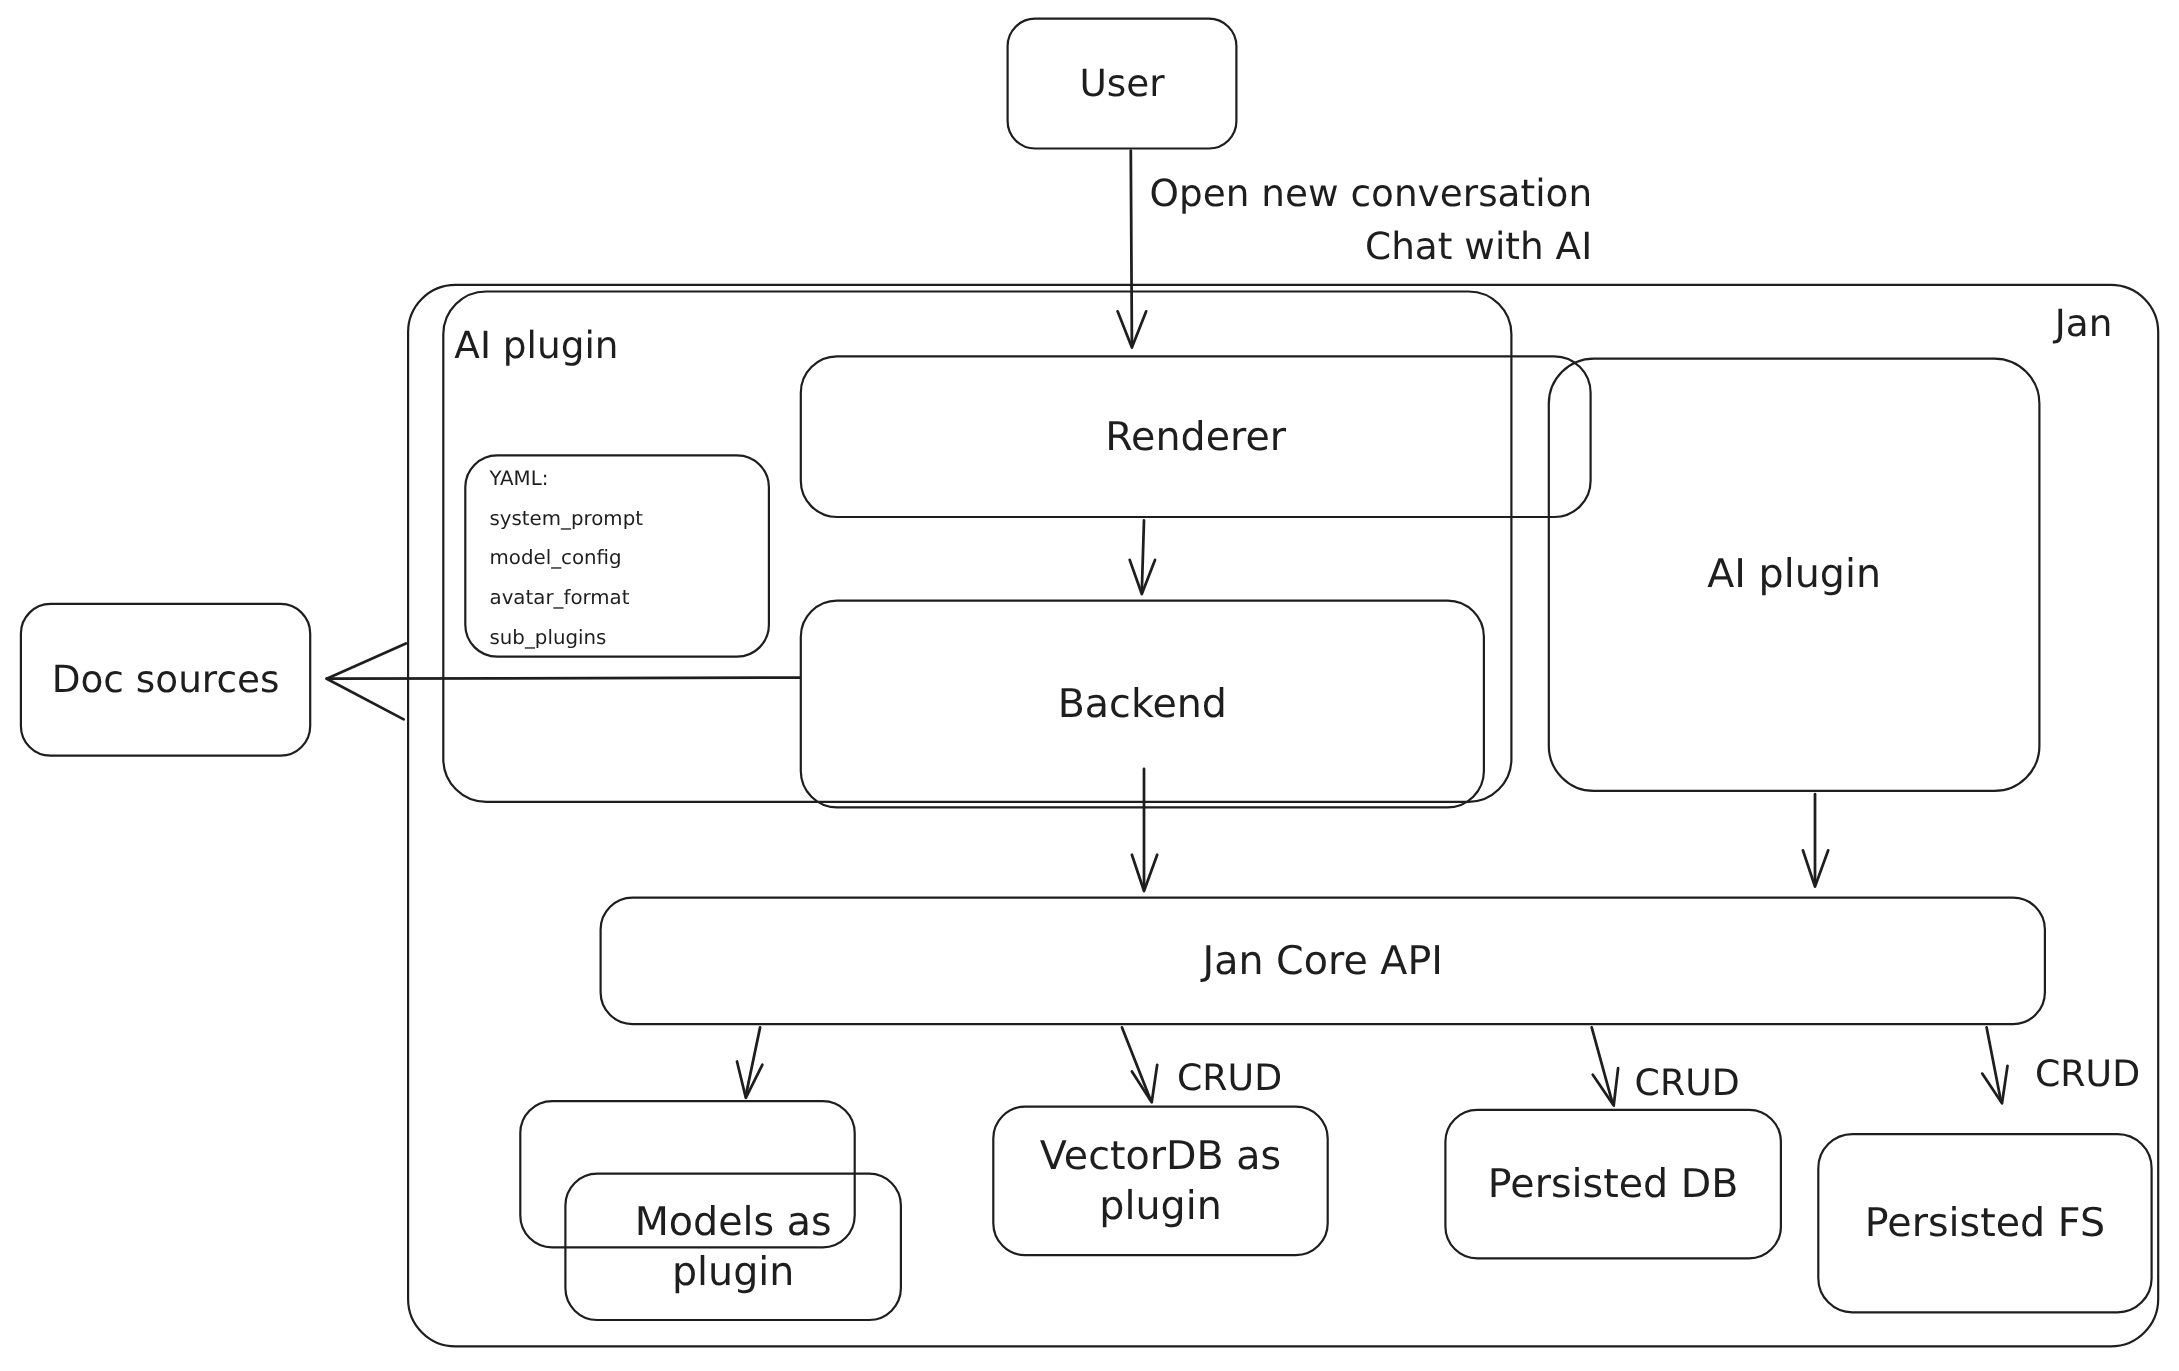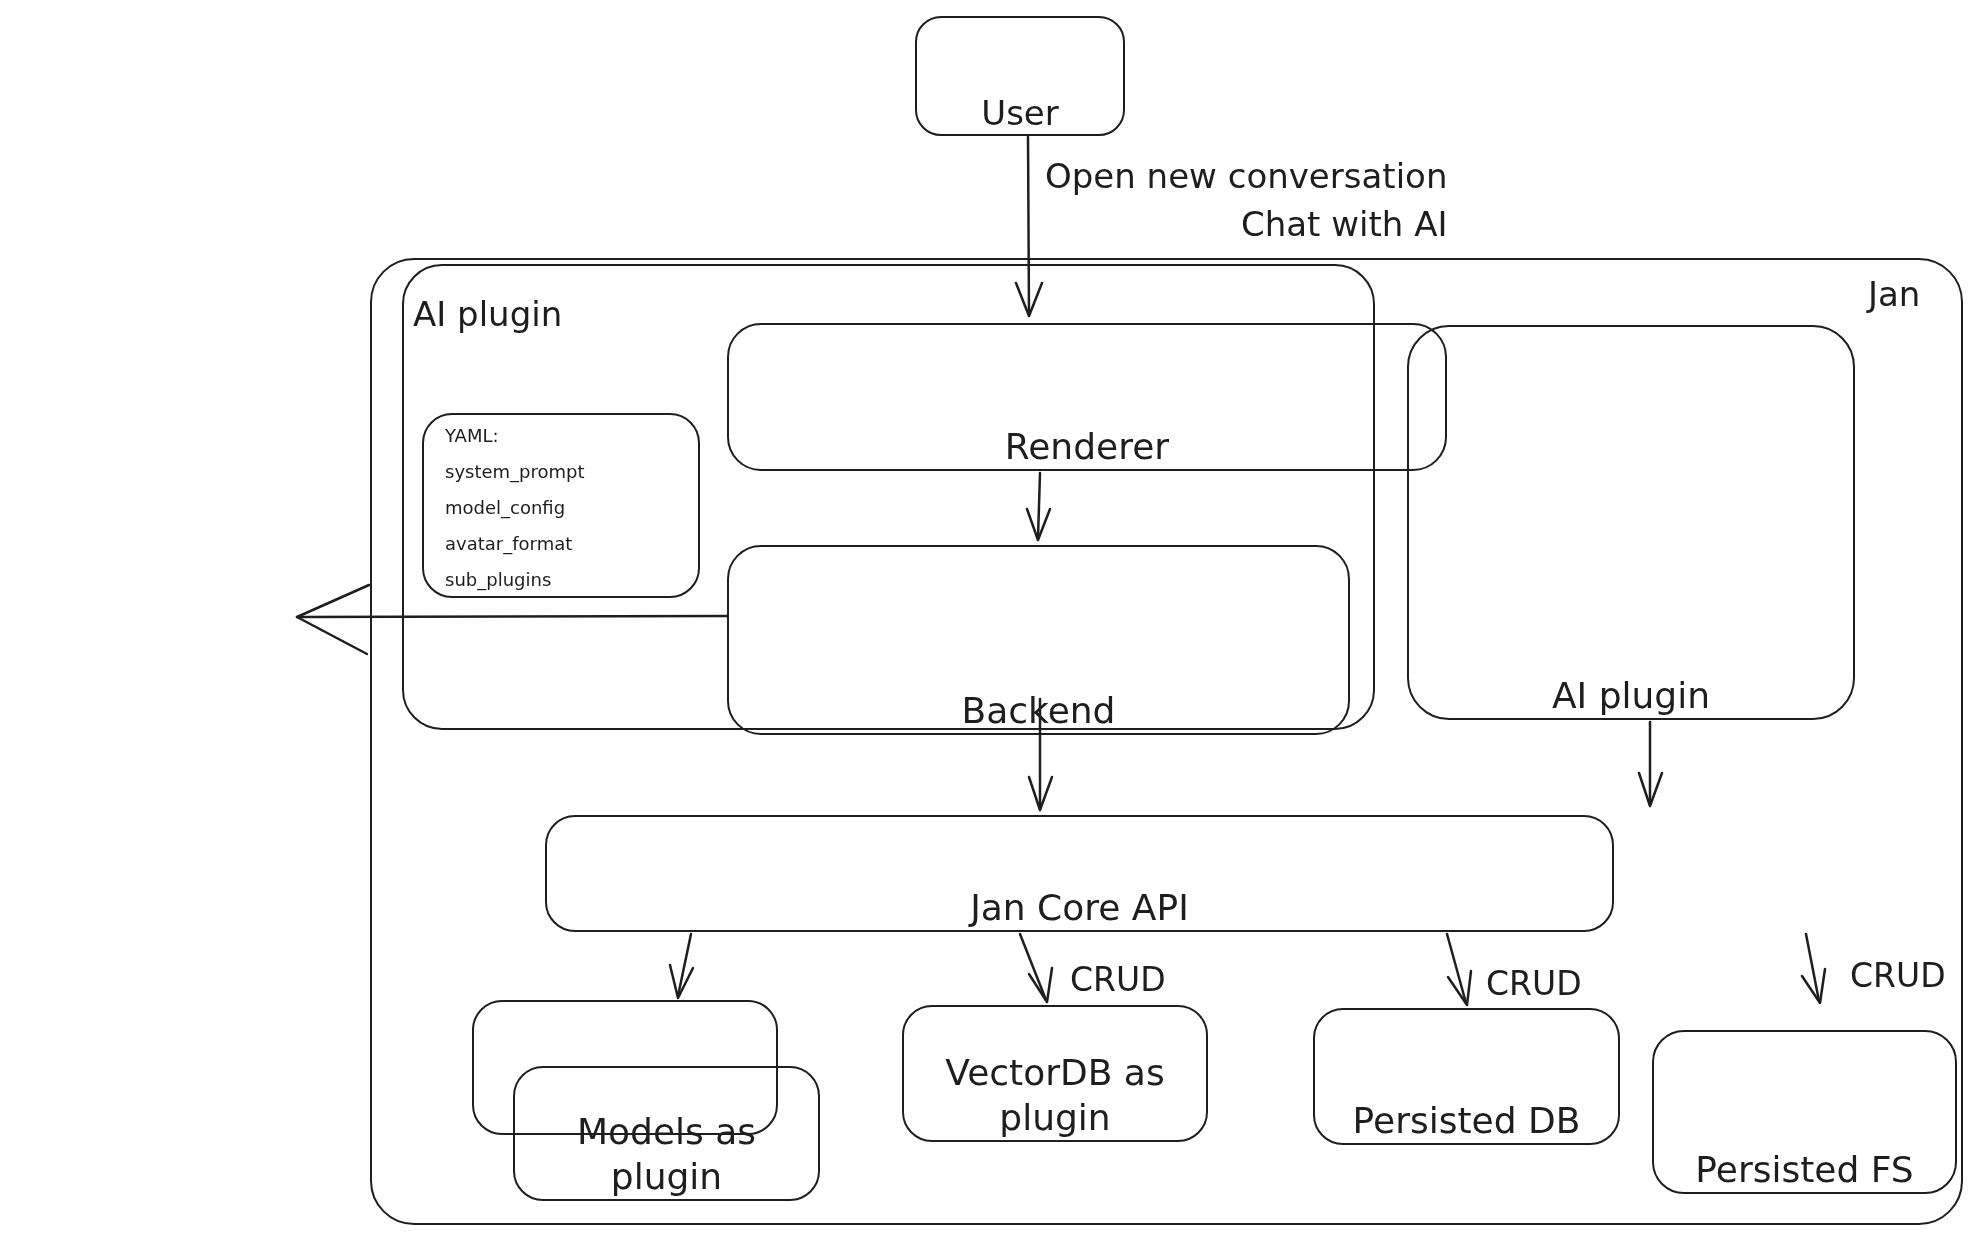--- a/index.html
+++ b/index.html
@@ -9,21 +9,21 @@
     background:#ffffff;
     font-family:"DejaVu Sans", sans-serif;
     color:#1e1e1e;
     overflow:hidden;
   }
   .node{
     position:absolute;
     border:2.5px solid #1e1e1e;
     background:transparent;
     box-sizing:border-box;
-    display:flex;align-items:flex-end;justify-content:center;
+    display:flex;align-items:center;justify-content:center;
     text-align:center;
   }
   .node .lbl{font-size:36px;line-height:1.25;}
   .corner-label{position:absolute;font-size:34px;white-space:nowrap;}
   .edge-label{position:absolute;font-size:33px;white-space:nowrap;text-align:right;}
   .yaml-text{
     position:absolute;left:445px;top:418px;
     font-size:18px;line-height:36px;white-space:pre;
   }
   svg.arrows{position:absolute;left:0;top:0;pointer-events:none;}
@@ -48,26 +48,29 @@
     <span class="lbl">Renderer</span>
   </div>
 
   <div class="node" style="left:422px;top:413px;width:278px;height:185px;border-radius:30px;"></div>
   <div class="yaml-text"><span>YAML:</span><br><span>system_prompt</span><br><span>model_config</span><br><span>avatar_format</span><br><span>sub_plugins</span></div>
 
   <div class="node" style="left:727px;top:545px;width:623px;height:190px;border-radius:34px;">
     <span class="lbl">Backend</span>
   </div>
 
+  <div class="node" style="left:18px;top:548px;width:265px;height:140px;border-radius:28px;">
+    <span class="lbl" style="font-size:34px;">Doc sources</span>
+  </div>
 
   <div class="node" style="left:1407px;top:325px;width:448px;height:395px;border-radius:42px;">
     <span class="lbl">AI plugin</span>
   </div>
 
-  <div class="node" style="left:545px;top:815px;width:1069px;height:117px;border-radius:30px;">
+  <div class="node" style="left:545px;top:815px;width:1315px;height:117px;border-radius:30px;">
     <span class="lbl">Jan Core API</span>
   </div>
 
   <div class="node" style="left:472px;top:1000px;width:306px;height:135px;border-radius:30px;"></div>
   <div class="node" style="left:513px;top:1066px;width:307px;height:135px;border-radius:30px;">
     <span class="lbl"><span>Models as</span><br><span>plugin</span></span>
   </div>
 
   <div class="node" style="left:902px;top:1005px;width:306px;height:137px;border-radius:30px;">
     <span class="lbl"><span>VectorDB as</span><br><span>plugin</span></span>

